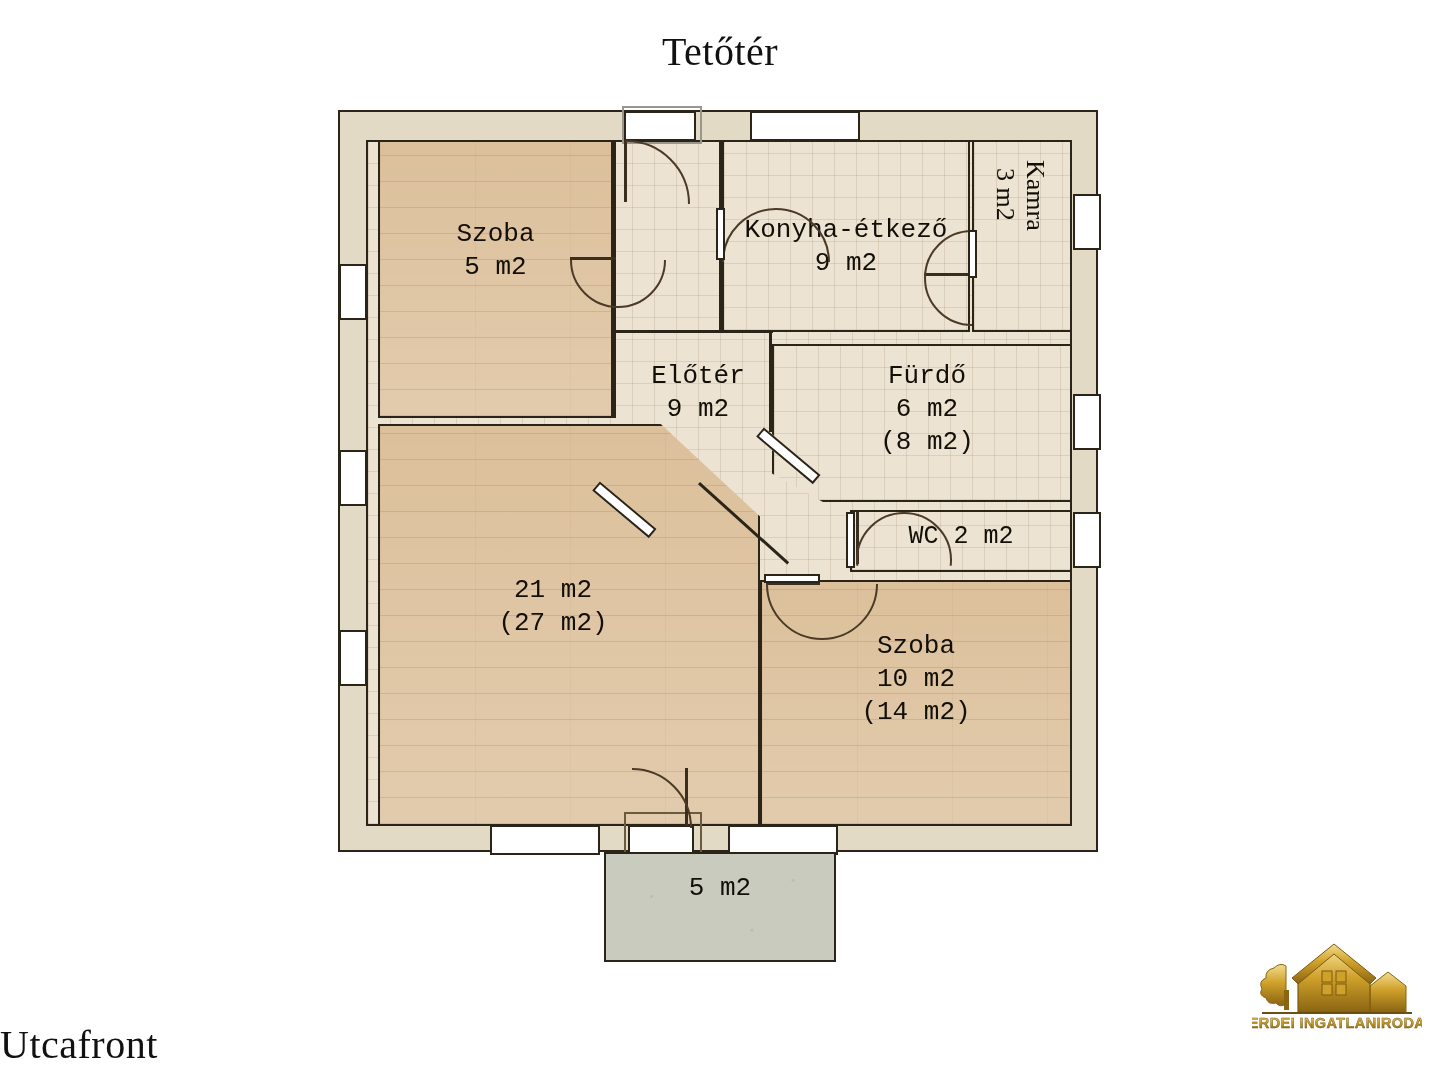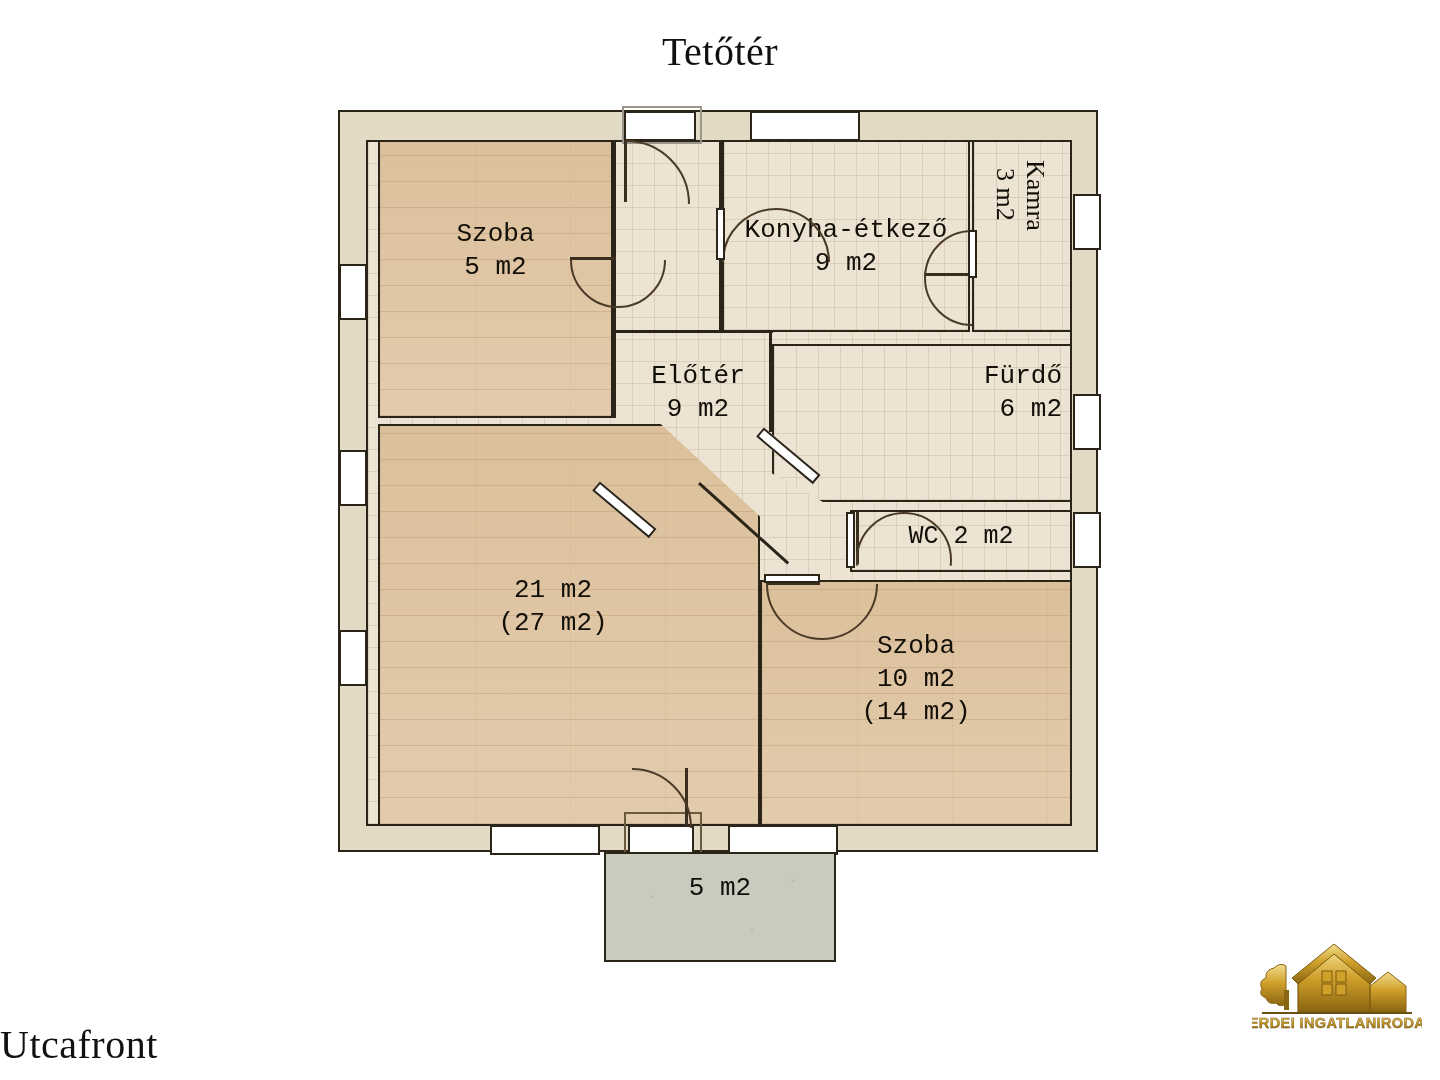--- a/index.html
+++ b/index.html
@@ -165,23 +165,24 @@
       <span>3 m2</span>
     </div>
 
     <div class="label" style="left:268px;top:248px;width:180px;">
       <span class="ln">Előtér</span>
       <span class="ln">9 m2</span>
     </div>
 
     <div class="room tile" style="left:432px;top:232px;width:300px;height:158px;
                 clip-path:polygon(0 0, 100% 0, 100% 100%, 17% 100%, 0 82%);"></div>
-    <div class="label" style="left:452px;top:248px;width:270px;text-align:right;">
+    <div class="label" style="left:452px;top:248px;width:270px;">
       <span class="ln">Fürdő</span>
       <span class="ln">6 m2</span>
+      <span class="ln">(8 m2)</span>
     </div>
 
     <div class="room tile" style="left:510px;top:398px;width:222px;height:62px;"></div>
     <div class="label small" style="left:510px;top:409px;width:222px;">
       <span class="ln">WC 2 m2</span>
     </div>
 
     <div class="room wood" style="left:420px;top:468px;width:312px;height:246px;"></div>
     <div class="label" style="left:420px;top:518px;width:312px;">
       <span class="ln">Szoba</span>

